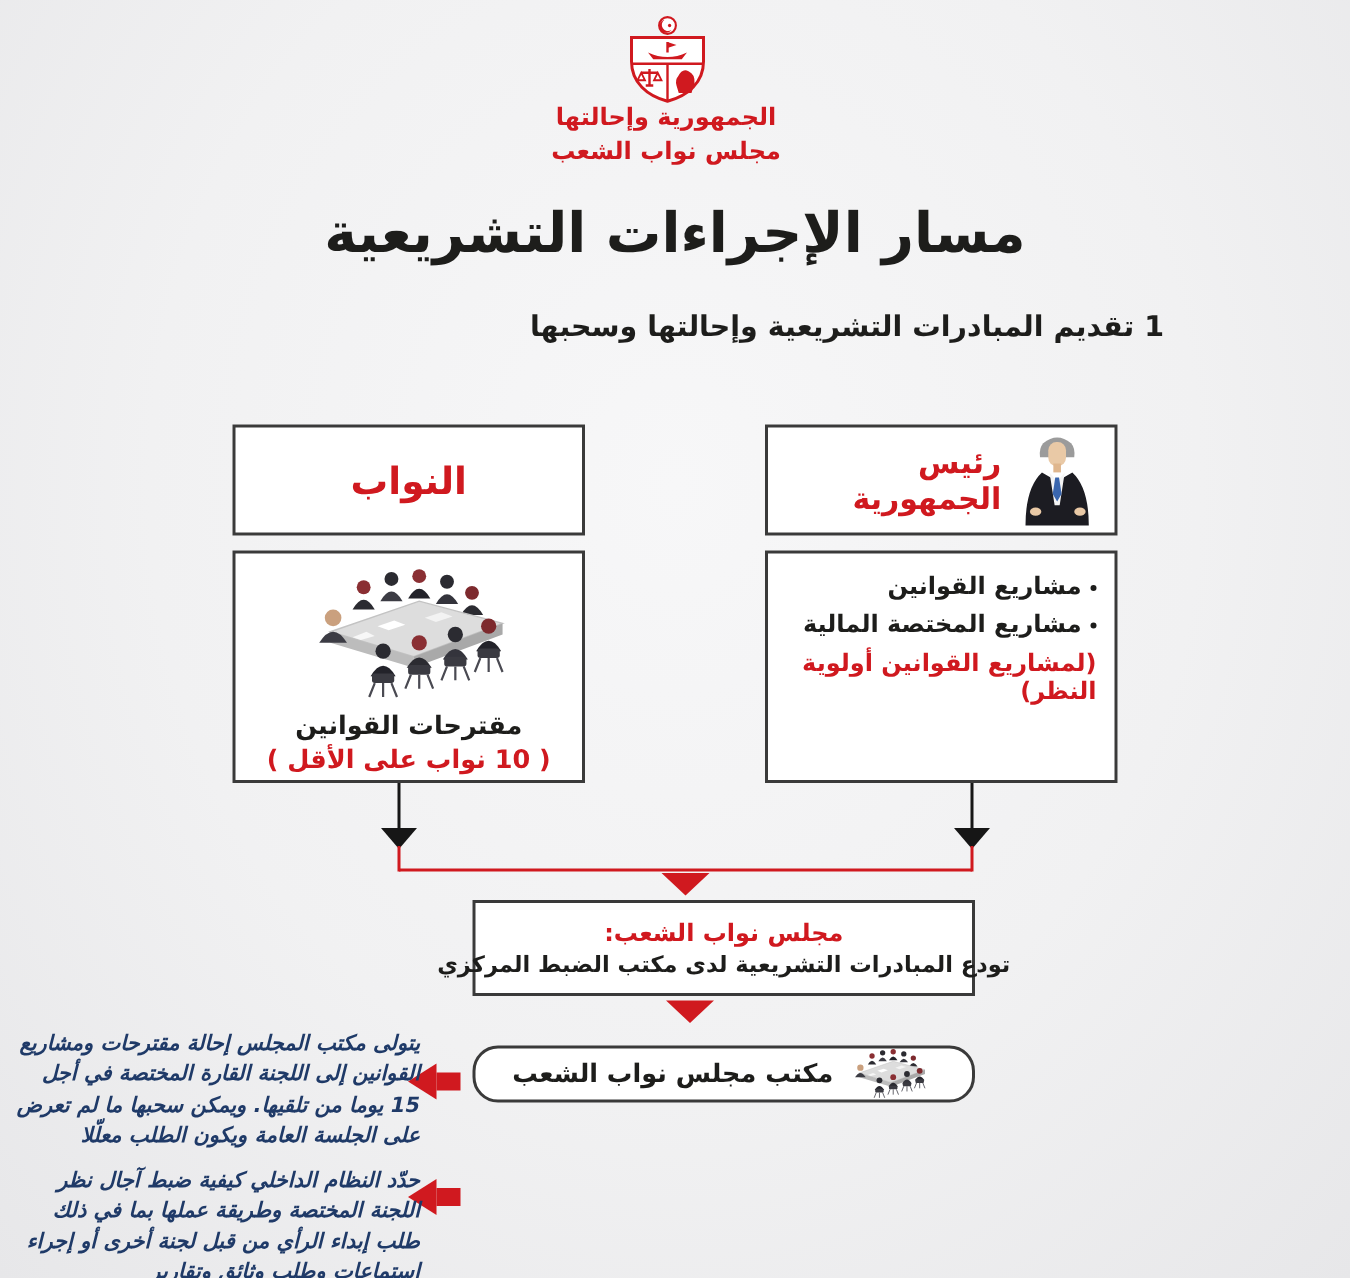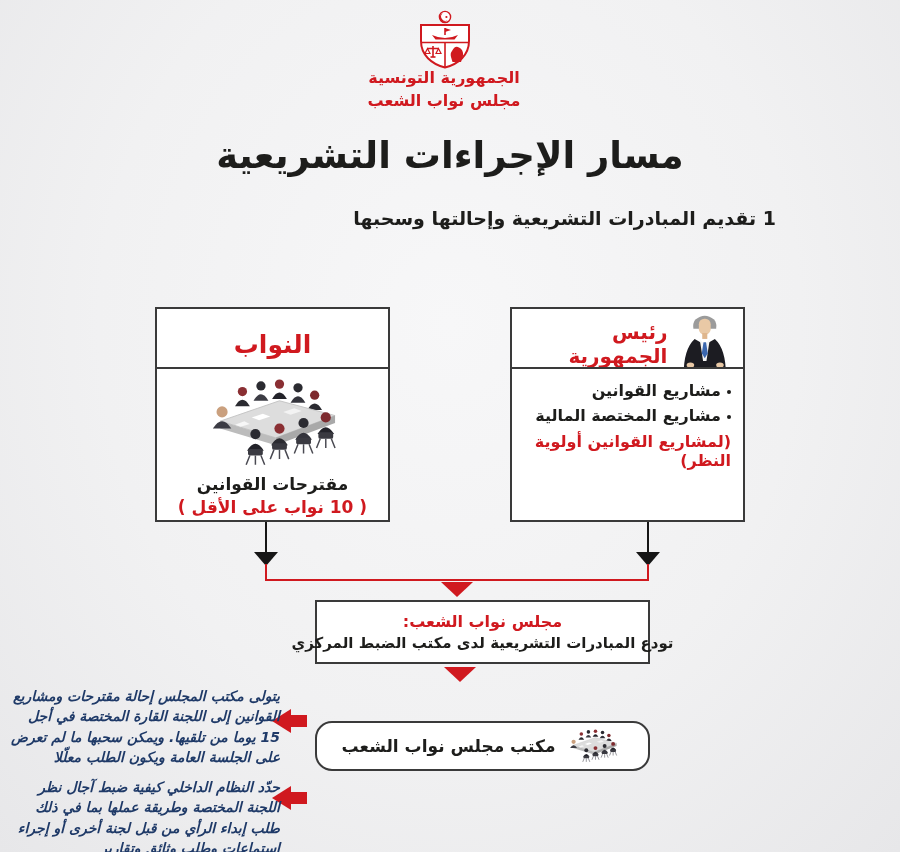--- a/index.html
+++ b/index.html
@@ -3,21 +3,21 @@
 <meta charset="utf-8">
 <style>
   html,body{margin:0;padding:0;}
   body{font-family:"DejaVu Sans","Liberation Sans",sans-serif;background:#e9e9eb;}
   .canvas{
     position:relative;width:900px;height:852px;margin:0 auto;direction:rtl;overflow:hidden;
     background:radial-gradient(ellipse at 50% 38%, #f7f7f8 0%, #f1f1f2 55%, #e7e7e9 100%);
   }
   .abs{position:absolute;}
   .box{position:absolute;background:#fff;border:2px solid var(--box-border,#3a3a3a);box-sizing:border-box;}
-  .center-flex{display:flex;align-items:center;justify-content:center;margin-top:24px;}
+  .center-flex{display:flex;align-items:center;justify-content:center;}
   .red{color:var(--accent,#d0191f);}
   .ink{color:var(--ink,#1d1d1b);}
   .bold{font-weight:bold;}
 
   
   #emblem{left:413px;top:10px;width:64px;height:60px;}
   .org-line{left:334px;width:220px;text-align:center;font-weight:bold;font-size:16px;color:var(--accent,#d0191f);}
   #org-line1{top:68px;}
   #org-line2{top:91px;}
   #main-title{left:0;top:134px;width:900px;text-align:center;font-size:37px;font-weight:bold;color:var(--ink,#1d1d1b);letter-spacing:0;}
@@ -50,21 +50,21 @@
   #red-v-left{left:265px;top:564px;height:17px;}
   #red-v-right{left:647px;top:564px;height:17px;}
   #red-h{left:266px;top:579px;width:382px;}
   #red-tri-1{left:441px;top:582px;}
   #red-tri-2{left:444px;top:667px;}
 
   
   #assembly-box{left:315px;top:600px;width:335px;height:64px;display:flex;flex-direction:column;align-items:center;justify-content:center;line-height:1.35;}
   #assembly-box .l1{font-size:16px;}
   #assembly-box .l2{font-size:15px;white-space:nowrap;}
-  #bureau-box{left:315px;top:697px;width:335px;height:50px;gap:8px;border-radius:17px;}
+  #bureau-box{left:315px;top:697px;width:335px;height:38px;gap:8px;border-radius:17px;}
   #bureau-box .t{font-size:17px;}
   #committee-box{left:315px;top:770px;width:335px;height:52px;}
   #committee-box .t{font-size:16px;}
 
   
   .red-arrow-left{position:absolute;width:36px;height:24px;}
   .red-arrow-left .head{position:absolute;left:0;top:0;width:0;height:0;border-top:12px solid transparent;border-bottom:12px solid transparent;border-right:19px solid var(--accent,#d0191f);}
   .red-arrow-left .tail{position:absolute;left:19px;top:6px;width:16px;height:12px;background:var(--accent,#d0191f);}
   #bureau-arrow{left:272px;top:709px;}
   #committee-arrow{left:272px;top:786px;}
@@ -139,21 +139,21 @@
     <path d="M19,25 q13,6 26,0 l-3.5,4.5 h-19 z" fill="#d0191f"></path>
     <path d="M32,18 v7" stroke="#d0191f" stroke-width="1.6"></path>
     <path d="M32,18 l6,2 -6,2 z" fill="#d0191f"></path>
     <path d="M8,32.5 H56" stroke="#d0191f" stroke-width="1.6"></path>
     <path d="M32,32.5 V57" stroke="#d0191f" stroke-width="1.6"></path>
     <path d="M20,36 v11 M14.5,38.5 h11" stroke="#d0191f" stroke-width="1.6"></path>
     <path d="M14.5,38.5 l-2.5,5 h5 z M25.5,38.5 l-2.5,5 h5 z" fill="none" stroke="#d0191f" stroke-width="1.2"></path>
     <path d="M17.5,47 h5" stroke="#d0191f" stroke-width="1.6"></path>
     <path d="M39,41 q3,-6 7,-3.5 q4.5,2 4,8 l-2,6.5 h-8.5 l-1.5,-5 q-1,-4 1,-6" fill="#d0191f"></path>
   </svg>
-  <div id="org-line1" class="abs org-line">الجمهورية التونسية</div>
+  <div id="org-line1" class="abs org-line">الجمهورية وإحالتها</div>
   <div id="org-line2" class="abs org-line">مجلس نواب الشعب</div>
   <h1 id="main-title" class="abs" style="margin:0">مسار الإجراءات التشريعية</h1>
   <h2 id="subtitle" class="abs" style="margin:0">1 تقديم المبادرات التشريعية وإحالتها وسحبها</h2>
 
   <div id="deputies-header" class="box center-flex">
     <span class="t red bold">النواب</span>
   </div>
   <div id="deputies-content" class="box">
     <svg width="162" height="100" viewBox="0 0 170 108">
         <use href="#meeting"></use>

